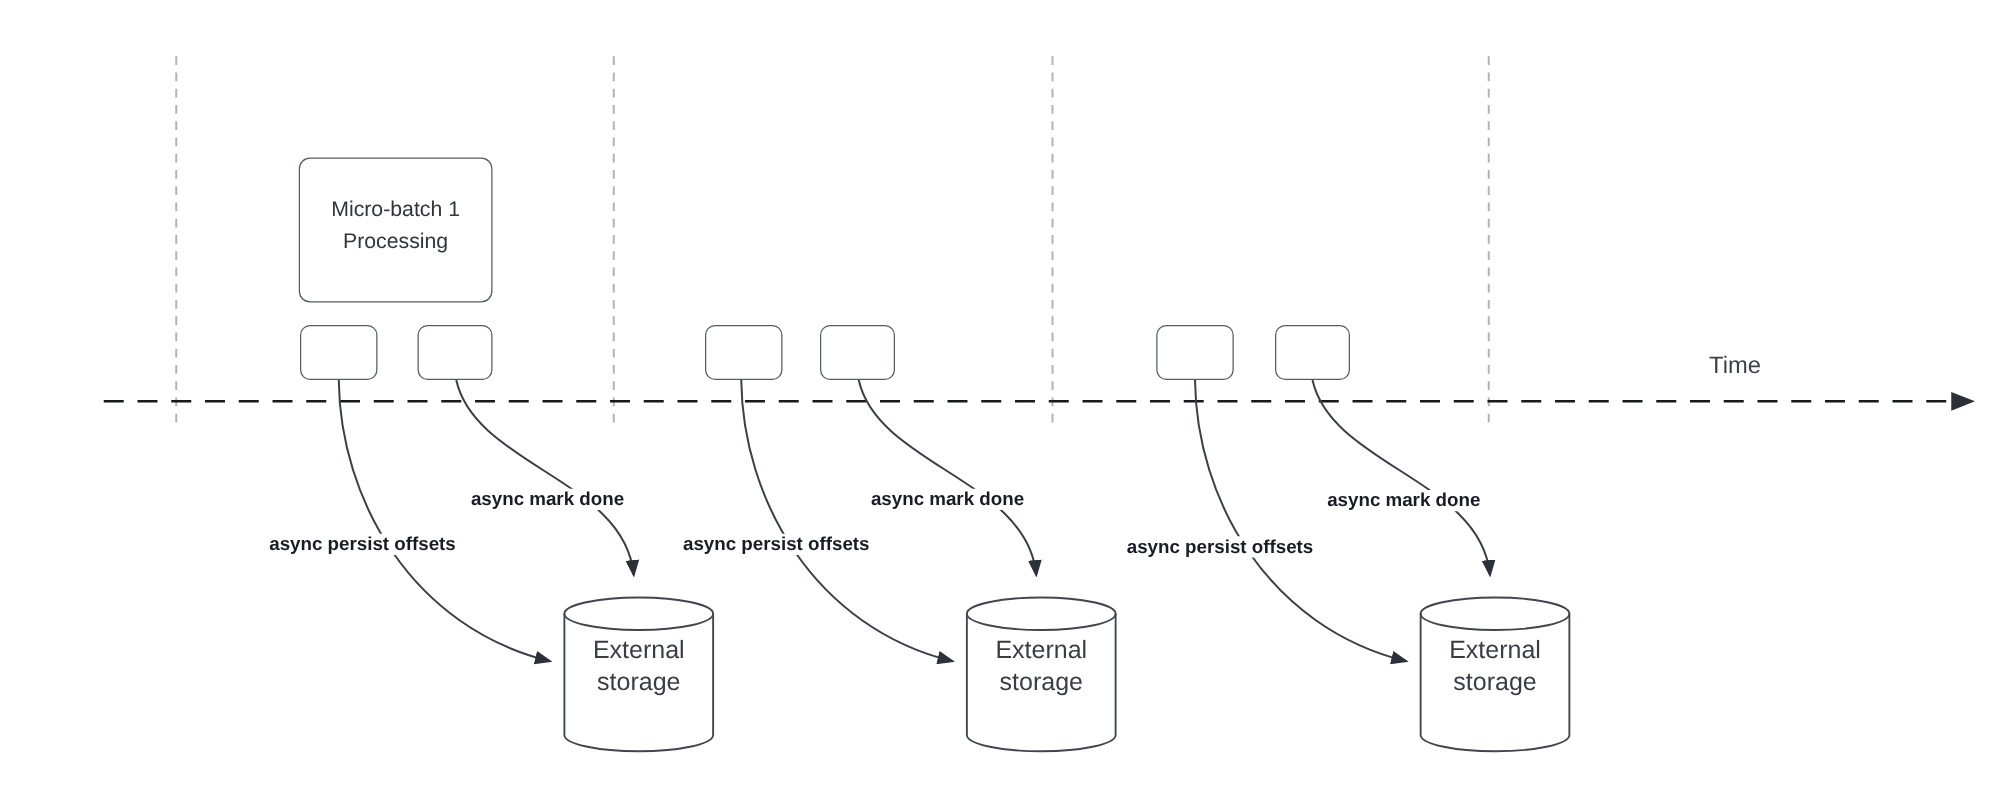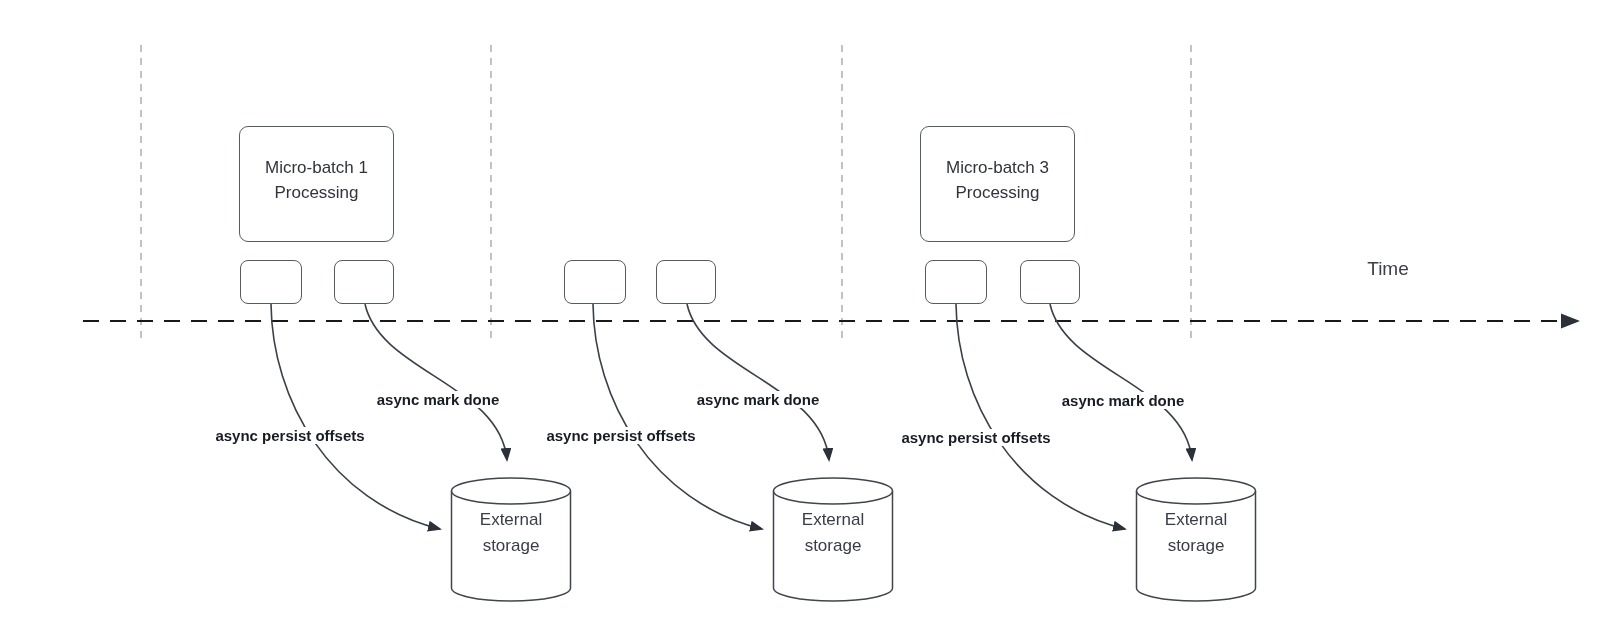--- a/index.html
+++ b/index.html
@@ -38,21 +38,21 @@
     color: #30343c;
     padding: 0 18px 8px 18px;
   }
   .small-box {
     border-radius: 8px;
   }
   .storage-text {
     position: absolute;
     width: 104px;
     text-align: center;
-    font-size: 17px;
+    font-size: 20px;
     line-height: 26px;
     color: #383d46;
     transform: translateX(-50%);
   }
   .edge-label {
     position: absolute;
     transform: translateX(-50%);
     white-space: nowrap;
     font-size: 15px;
     font-weight: bold;
@@ -60,20 +60,21 @@
     background: #ffffff;
     padding: 0 2px;
     margin-top: 10px;
   }
   .time-label {
     position: absolute;
     transform: translateX(-50%);
     font-size: 19px;
     color: #3a3f49;
     white-space: nowrap;
+    margin-top: 24px;
   }
 </style>
 </head>
 <body>
 
 <div class="canvas">
 
   <svg class="shapes" viewBox="0 0 1600 642">
     <defs>
       <marker id="arrowhead" markerUnits="userSpaceOnUse" markerWidth="14" markerHeight="11" refX="12" refY="5.5" orient="auto">
@@ -119,23 +120,20 @@
   <div class="edge-label" style="left:290px; top:417px;">async persist offsets</div>
   <div class="edge-label" style="left:438px; top:381px;">async mark done</div>
   <div class="storage-text" style="left:511px; top:507px;">External storage</div>
 
   <div class="node small-box" style="left:564px; top:260px; width:62px; height:44px;"></div>
   <div class="node small-box" style="left:656px; top:260px; width:60px; height:44px;"></div>
   <div class="edge-label" style="left:621px; top:417px;">async persist offsets</div>
   <div class="edge-label" style="left:758px; top:381px;">async mark done</div>
   <div class="storage-text" style="left:833px; top:507px;">External storage</div>
 
-  <div class="node proc-box" style="left:920px; top:126px; width:155px; height:116px;">
-    <span>Micro-batch 3 Processing</span>
-  </div>
   <div class="node small-box" style="left:925px; top:260px; width:62px; height:44px;"></div>
   <div class="node small-box" style="left:1020px; top:260px; width:60px; height:44px;"></div>
   <div class="edge-label" style="left:976px; top:419px;">async persist offsets</div>
   <div class="edge-label" style="left:1123px; top:382px;">async mark done</div>
   <div class="storage-text" style="left:1196px; top:507px;">External storage</div>
 
   <div class="time-label" style="left:1388px; top:258px;">Time</div>
 
 </div>
 

